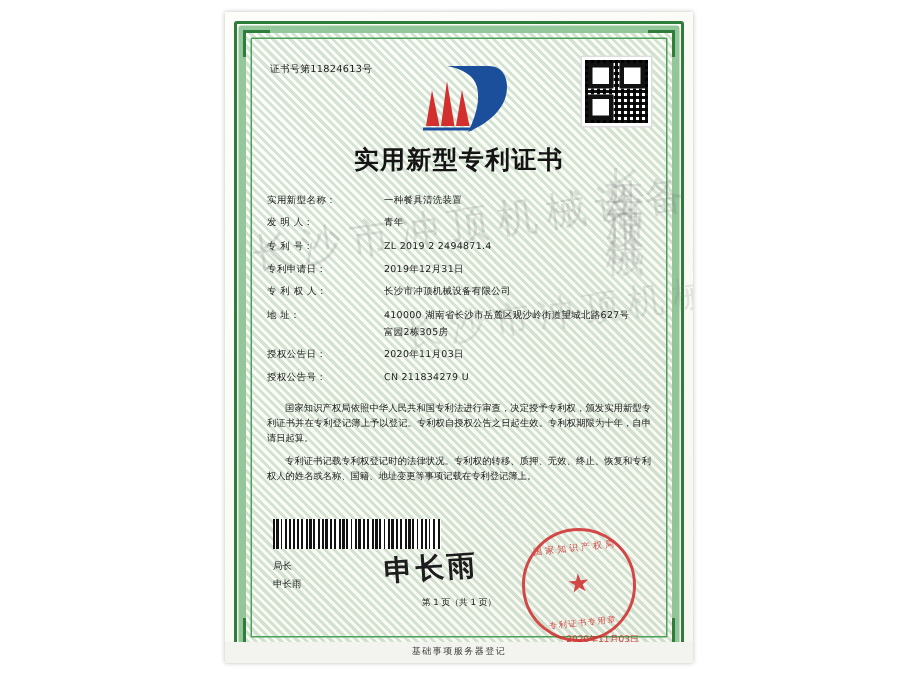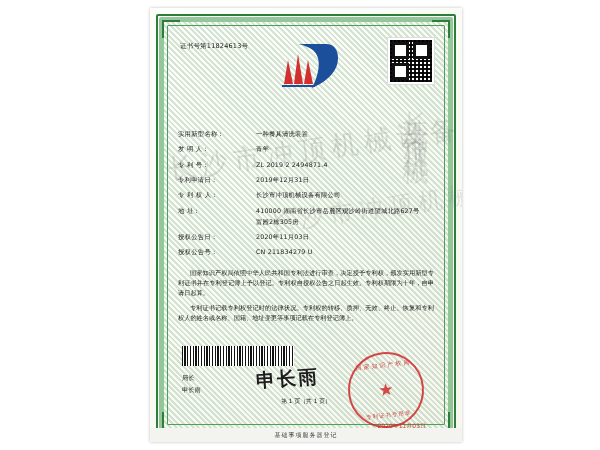--- a/index.html
+++ b/index.html
@@ -324,20 +324,21 @@
       </div>
 
       <svg class="emblem" viewBox="0 0 76 54">
         <path d="M30 6 L58 6 C66 6 70 12 70 20 C70 34 58 44 44 50 C50 38 52 28 50 20 C48 12 40 8 30 6 Z" fill="#1b4f9c"></path>
         <path d="M16 46 L20 22 L25 46 Z" fill="#d32f2f"></path>
         <path d="M26 46 L30 16 L35 46 Z" fill="#d32f2f"></path>
         <path d="M36 46 L40 22 L45 46 Z" fill="#d32f2f"></path>
         <rect x="14" y="47" width="33" height="2" fill="#1b4f9c"></rect>
       </svg>
 
+      <div class="title">实用新型专利证书</div>
 
       <div class="wm wm1">长沙市冲顶机械设备有限公司</div>
       <div class="wm wm2">长沙市冲顶机械设备有限公司</div>
       <div class="wm-right">长沙市冲顶机械</div>
 
       <div class="fields">
         <div class="row">
           <span class="label">实用新型名称：</span>
           <span class="value">一种餐具清洗装置</span>
         </div>

